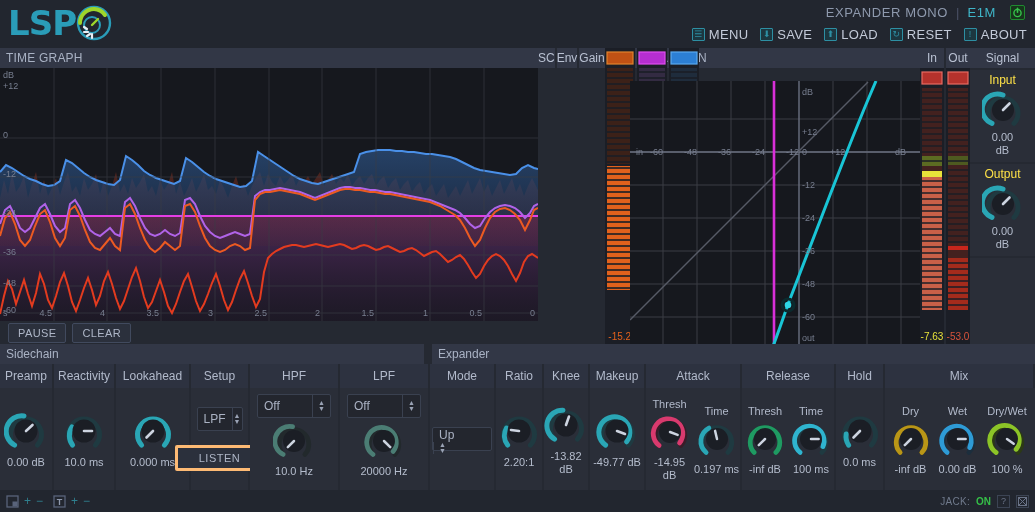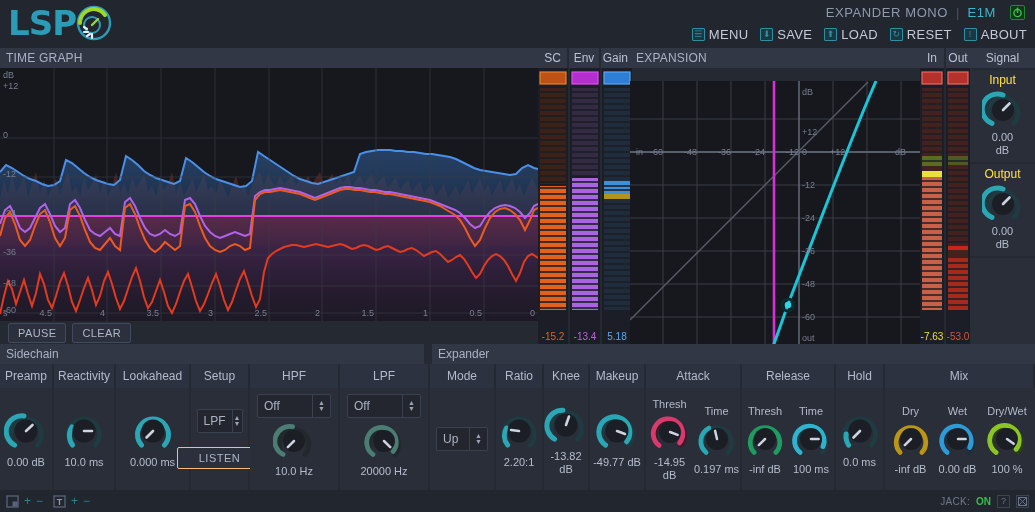--- a/index.html
+++ b/index.html
@@ -37,21 +37,21 @@
   
   .timegraph-wrap { width: 538px; display: flex; flex-direction: column; }
   .timegraph { position: relative; height: 253px; background: #16181e; margin: 0; overflow: hidden; }
   .tg-footer { height: 23px; display: flex; align-items: center; gap: 6px; padding-left: 8px; background: #252932; }
   .btn { border: 1px solid #414a5e; background: #2b303c; color: #aeb6c7; font-size: 11px; padding: 3px 9px; border-radius: 2px; letter-spacing: 0.4px; }
 
   .axis-lbl { position: absolute; font-size: 9px; color: #787f90; pointer-events: none; }
   .axis-lbl.r { transform: translateX(-100%); }
 
   
-  .meters-sc { width: 92px; display: flex; flex-direction: column; background: #252932; }
+  .meters-sc { width: 92px; display: flex; flex-direction: row; background: #252932; }
   .meter-head-row { display: flex; height: 20px; }
   .meter-head { flex: 1; background: #323746; color: #b9c1d2; font-size: 12px; display: flex; align-items: center; justify-content: center; margin-right: 2px; }
   .meter-head:last-child { margin-right: 0; }
   .meter-body-row { display: flex; flex: 1; }
   .meter-col { flex: 1; margin-right: 2px; display: flex; flex-direction: column; background: #1b1e26; }
   .meter-col:last-child { margin-right: 0; }
   .meter-track { flex: 1; position: relative; background: #1b1e26; overflow: hidden; }
   .meter-val { height: 16px; font-size: 10px; display: flex; align-items: center; justify-content: center; background: #1b1e26; }
 
   
@@ -79,21 +79,21 @@
   .ctl-cell { background: #2a2e38; margin-right: 2px; display: flex; flex-direction: column; align-items: center; justify-content: center; }
 
   .knob-wrap { display: flex; flex-direction: column; align-items: center; }
   .knob-val { font-size: 11px; color: #b5bdcd; text-align: center; line-height: 13px; margin-top: 3px; }
   .mini-lbl { font-size: 11px; color: #b2bacb; margin-bottom: 1px; }
 
   .combo { display: flex; align-items: stretch; background: #23262e; border: 1px solid #3a4150; border-radius: 2px; height: 24px; }
   .combo-txt { flex: 1; font-size: 12px; color: #aab2c3; display: flex; align-items: center; padding: 0 6px; }
   .combo-arr { width: 18px; border-left: 1px solid #3a4150; display: flex; flex-direction: column; align-items: center; justify-content: center; color: #9aa3b5; font-size: 7px; line-height: 6px; }
 
-  .listen-btn { border: 1px solid #fdba74; background: #2b303c; color: #aeb6c7; font-size: 11px; padding: 4px 21px; border-radius: 2px; letter-spacing: 0.5px; }
+  .listen-btn { border: 3px solid #fdba74; background: #2b303c; color: #aeb6c7; font-size: 11px; padding: 4px 21px; border-radius: 2px; letter-spacing: 0.5px; }
 
   
   .statusbar { height: 22px; background: #22262f; display: flex; align-items: center; justify-content: space-between; padding: 0 6px; flex: none; }
   .sb-left { display: flex; align-items: center; gap: 10px; }
   .sb-grp { display: flex; align-items: center; gap: 5px; }
   .sb-pm { color: #2f7f8e; font-size: 12px; }
   .sb-right { display: flex; align-items: center; gap: 6px; }
   .jack-lbl { font-size: 10px; color: #707a8c; letter-spacing: 0.3px; }
   .jack-on { font-size: 10px; color: #35bf48; font-weight: bold; }
   .sb-btn { width: 13px; height: 13px; border: 1px solid #3c4454; color: #6b7near; font-size: 9px; display: flex; align-items: center; justify-content: center; color: #6b7488; }
@@ -704,21 +704,21 @@
             <path d="M10.6 36.1 A15.5 15.5 0 1 1 33.4 36.1" fill="none" stroke="#22292c" stroke-width="5" stroke-linecap="round"></path>
             <path d="M10.6 36.1 A15.5 15.5 0 1 1 31.5 33" fill="none" stroke="#4b7d74" stroke-width="5" stroke-linecap="round"></path>
             <circle cx="22" cy="22" r="11.5" fill="#1b1e25"></circle>
             <line x1="22" y1="22" x2="28.5" y2="28.5" stroke="#cdd4e0" stroke-width="2.6" stroke-linecap="round"></line>
           </svg>
         </span>
         <div class="knob-val">20000 Hz</div>
       </div>
 
       <div class="ctl-cell" style="width:64px;">
-        <div class="combo" style="width:52px;">
+        <div class="combo" style="width:60px;flex-direction:column;">
           <span class="combo-txt">Up</span>
           <span class="combo-arr">▲<br>▼</span>
         </div>
       </div>
 
       <div class="ctl-cell" style="width:46px;">
         <span>
           <svg width="44" height="44" viewBox="0 0 44 44">
             <path d="M10.6 36.1 A15.5 15.5 0 1 1 33.4 36.1" fill="none" stroke="#1f3a41" stroke-width="5" stroke-linecap="round"></path>
             <path d="M10.6 36.1 A15.5 15.5 0 0 1 9.5 19" fill="none" stroke="#2aa6b5" stroke-width="5" stroke-linecap="round"></path>

